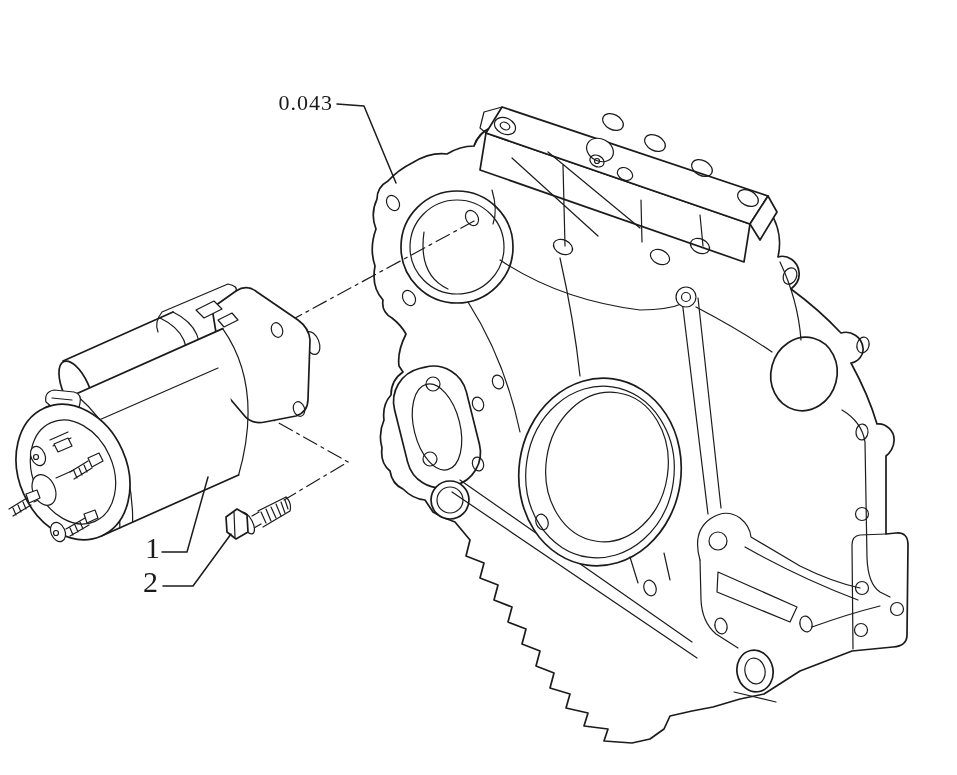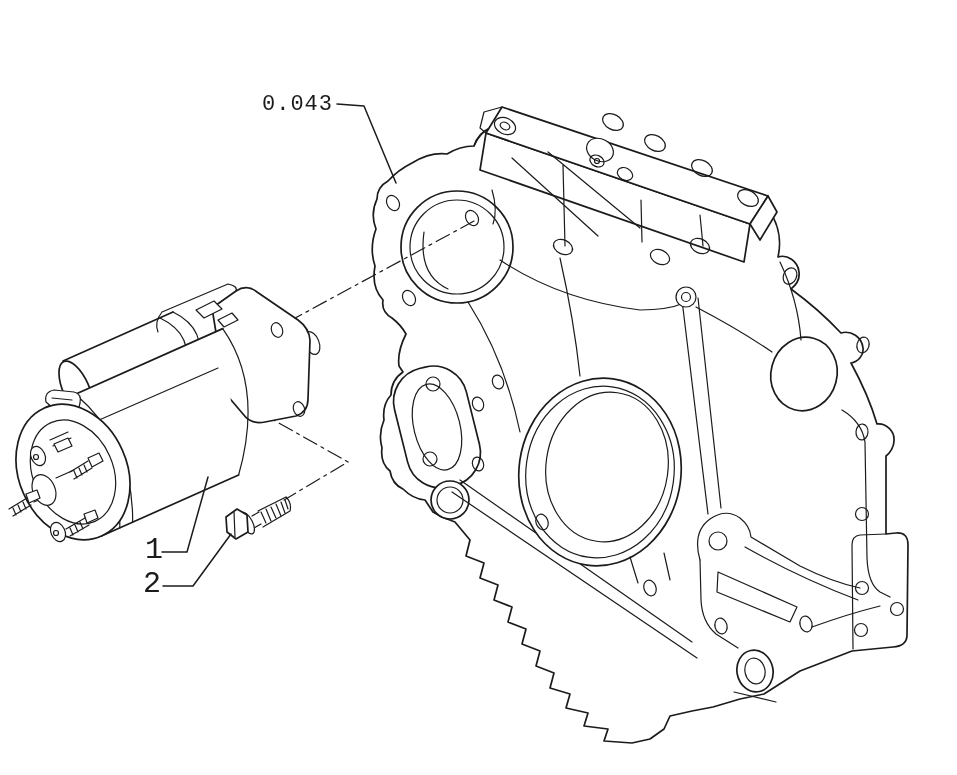--- a/index.html
+++ b/index.html
@@ -1,17 +1,17 @@
 <!DOCTYPE html>
 <html><head>
 <meta charset="utf-8">
 <style>
   html,body{margin:0;padding:0;background:#ffffff;}
   #canvas{position:relative;width:957px;height:775px;background:#ffffff;overflow:hidden;
-          font-family:Liberation Mono, monospace;}
+          font-family:Liberation Serif, serif;}
   svg{position:absolute;left:0;top:0;}
   .ln  {fill:none;stroke:#1b1b1b;stroke-width:1.7;stroke-linejoin:round;stroke-linecap:round;}
   .ln2 {fill:none;stroke:#1b1b1b;stroke-width:1.2;stroke-linejoin:round;stroke-linecap:round;}
   .fw  {fill:#ffffff;stroke:#1b1b1b;stroke-width:1.7;stroke-linejoin:round;}
   .fw2 {fill:#ffffff;stroke:#1b1b1b;stroke-width:1.2;stroke-linejoin:round;}
   .fwn {fill:#ffffff;stroke:none;}
   .dash{fill:none;stroke:#1b1b1b;stroke-width:1.2;stroke-dasharray:15 5 3 5;stroke-linecap:round;}
   .leader{fill:none;stroke:#1b1b1b;stroke-width:1.5;stroke-linejoin:round;stroke-linecap:round;}
   .callout{fill:#1b1b1b;stroke:none;}
   .ref-label{font-size:22px;letter-spacing:1px;}

